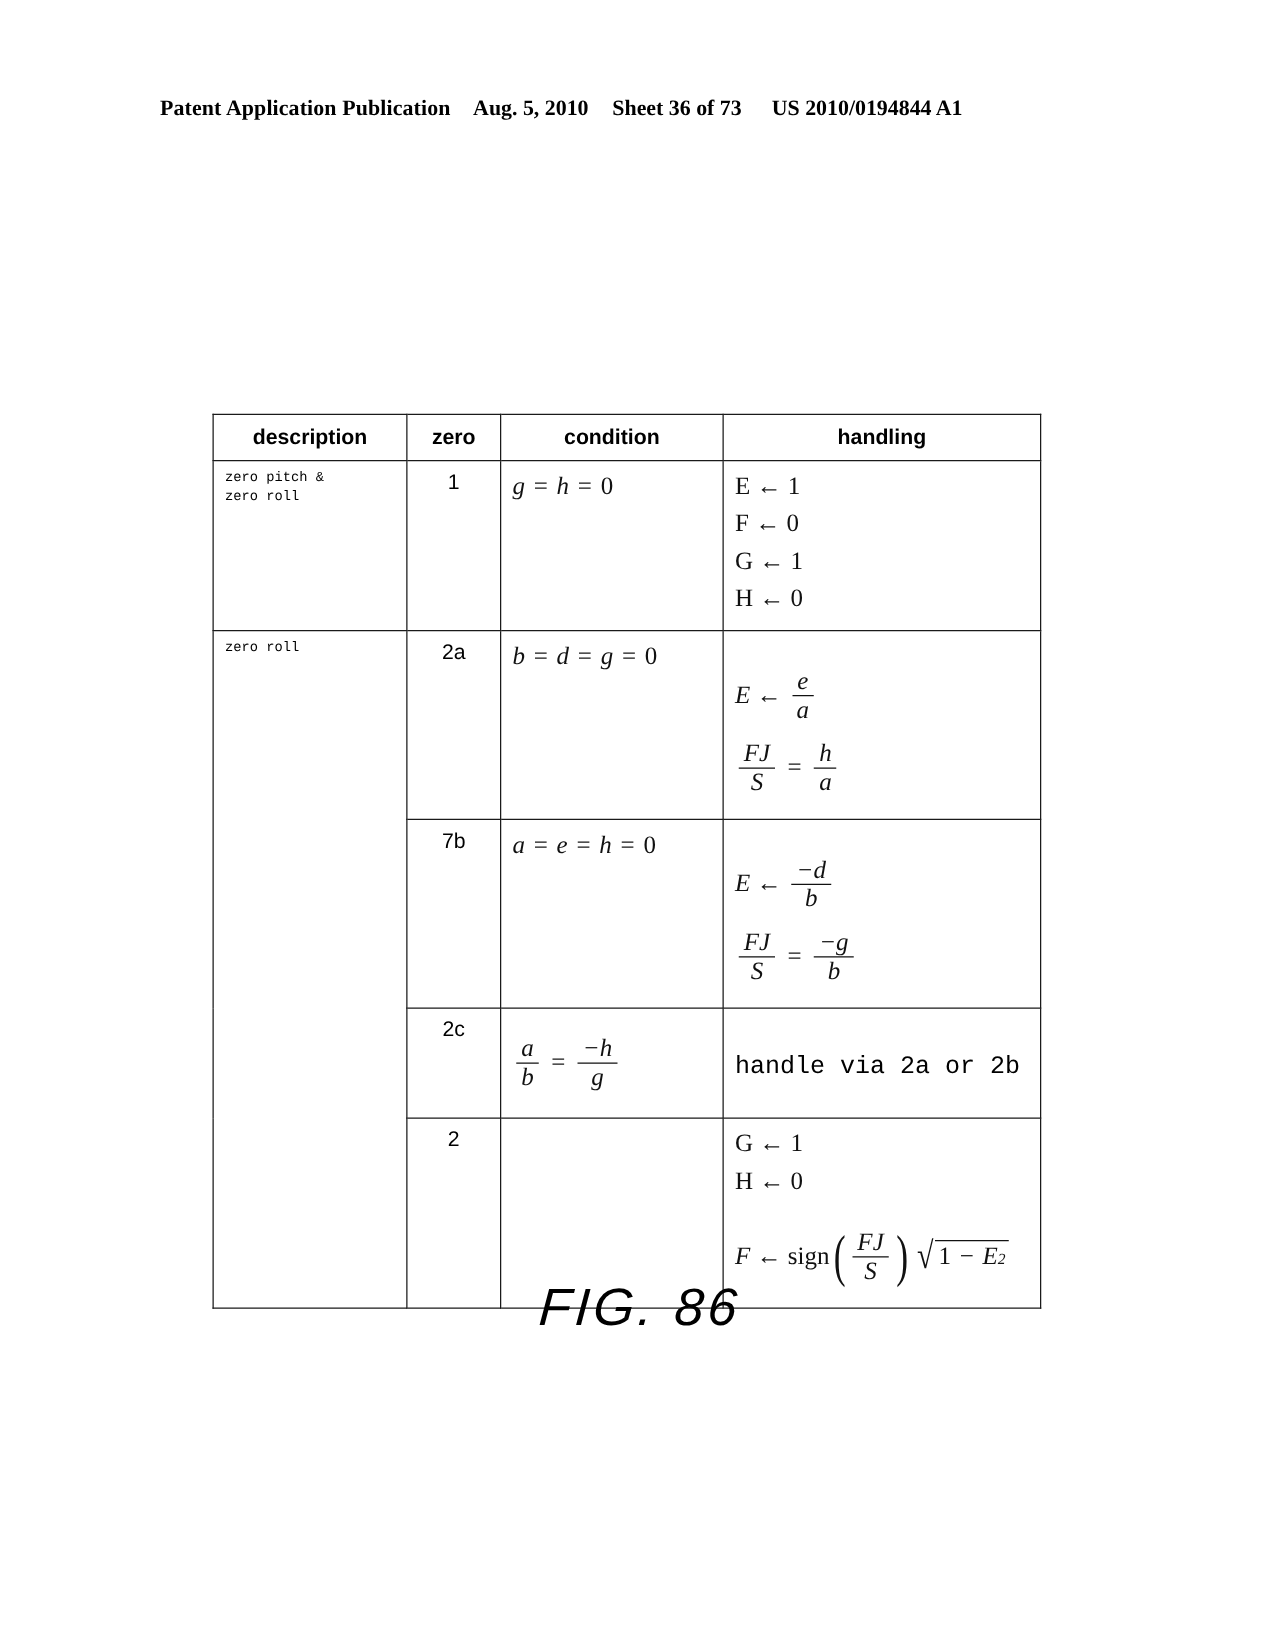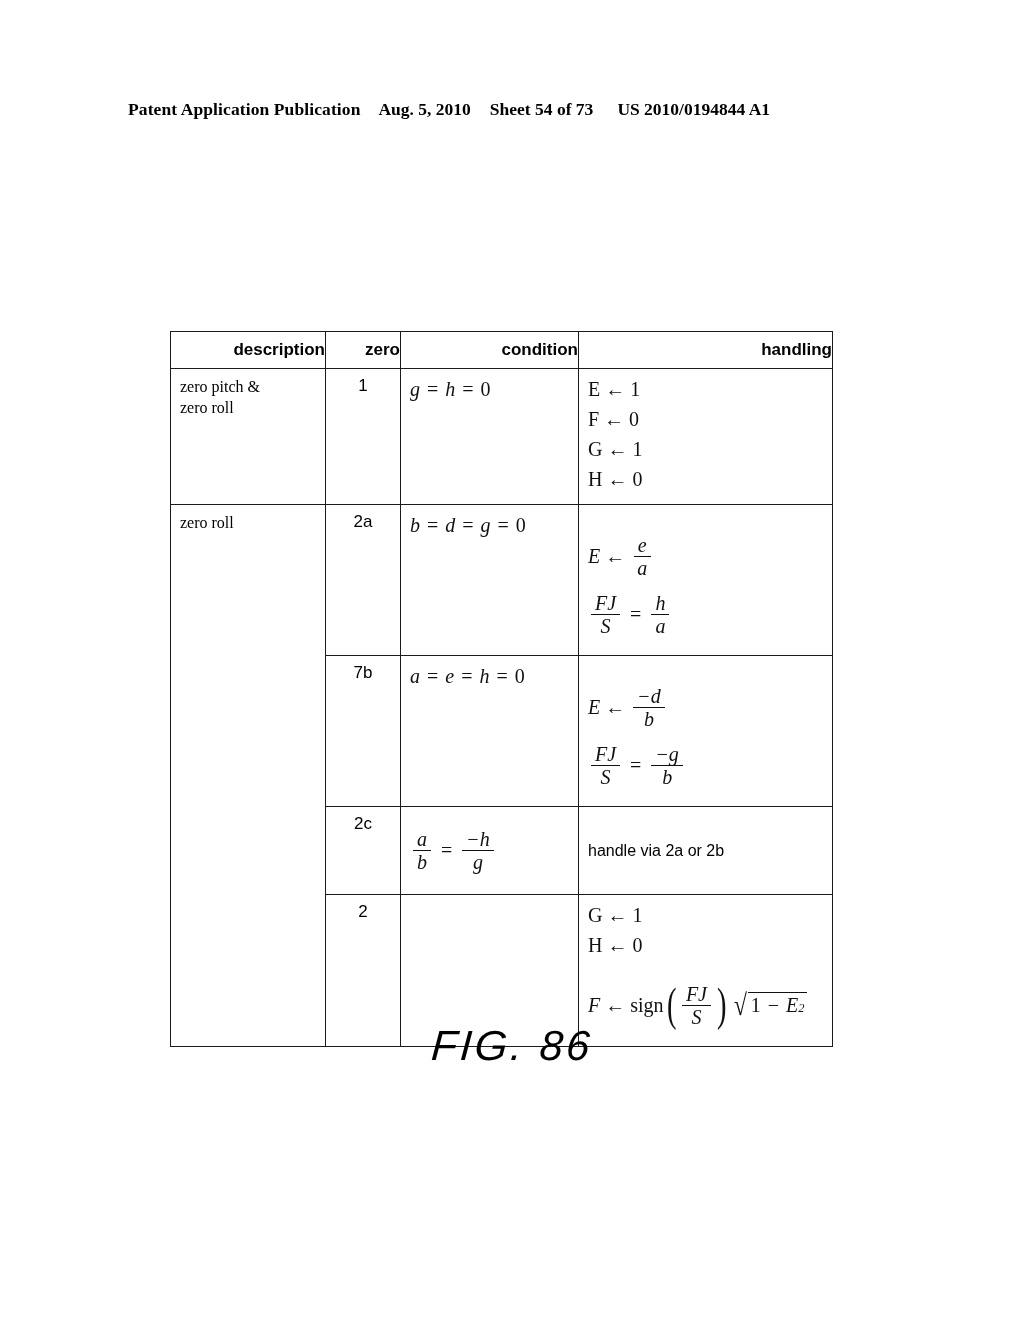--- a/index.html
+++ b/index.html
@@ -12,26 +12,26 @@
     height: 1320px;
     position: relative;
     font-family: "Liberation Sans", sans-serif;
     color: #000000;
     overflow: hidden;
   }
 
   
   .pub-header {
     position: absolute;
-    top: 94px;
+    top: 76px;
     left: 128px;
     width: 760px;
     height: 26px;
     display: flex;
-    align-items: flex-end;
+    align-items: flex-start;
     font-family: "Liberation Serif", serif;
     font-weight: bold;
     font-size: 17.5px;
     white-space: nowrap;
   }
   .pub-header .h-title { letter-spacing: .1px; }
   .pub-header .h-date  { margin-left: 18px; }
   .pub-header .h-sheet { margin-left: 19px; }
   .pub-header .h-num   { margin-left: 24px; }
 
@@ -51,44 +51,44 @@
     vertical-align: top;
     background: #ffffff;
   }
   .col-desc { width: 155px; }
   .col-case { width: 75px; }
   .col-cond { width: 178px; }
   .col-hand { width: 254px; }
 
   .fig-table thead th {
     height: 36px;
-    text-align: right;
+    text-align: center;
     vertical-align: middle;
     font-size: 17px;
     font-weight: bold;
     font-family: "Liberation Sans", sans-serif;
   }
 
   .cell-pad { padding: 7px 9px 8px 9px; }
 
   .desc-text {
-    font-size: 16px;
+    font-size: 11px;
     line-height: 1.33;
-    font-family: Liberation Serif, serif;
+    font-family: Liberation Mono, monospace;
     white-space: pre-line;
   }
   .case-text {
     font-size: 17px;
     text-align: center;
     font-family: "Liberation Sans", sans-serif;
     padding-top: 7px;
   }
   .plain-text {
-    font-size: 16px;
-    font-family: Liberation Sans, sans-serif;
+    font-size: 20px;
+    font-family: Liberation Mono, monospace;
   }
 
   
   .math {
     font-family: "Liberation Serif", serif;
     font-size: 20px;
     line-height: 1;
     color: #111;
   }
   .math .var { font-style: italic; }
@@ -178,21 +178,21 @@
     font-weight: 400;
     transform: skewX(-4deg);
   }
 </style>
 </head>
 <body>
 
 <div class="pub-header">
   <span class="h-title">Patent Application Publication</span>
   <span class="h-date">Aug. 5, 2010</span>
-  <span class="h-sheet">Sheet 54 of 73</span>
+  <span class="h-sheet">Sheet 36 of 73</span>
   <span class="h-num">US 2010/0194844 A1</span>
 </div>
 
 <table class="fig-table">
   <colgroup>
     <col class="col-desc">
       <col class="col-case">
       <col class="col-cond">
       <col class="col-hand">
   </colgroup>

